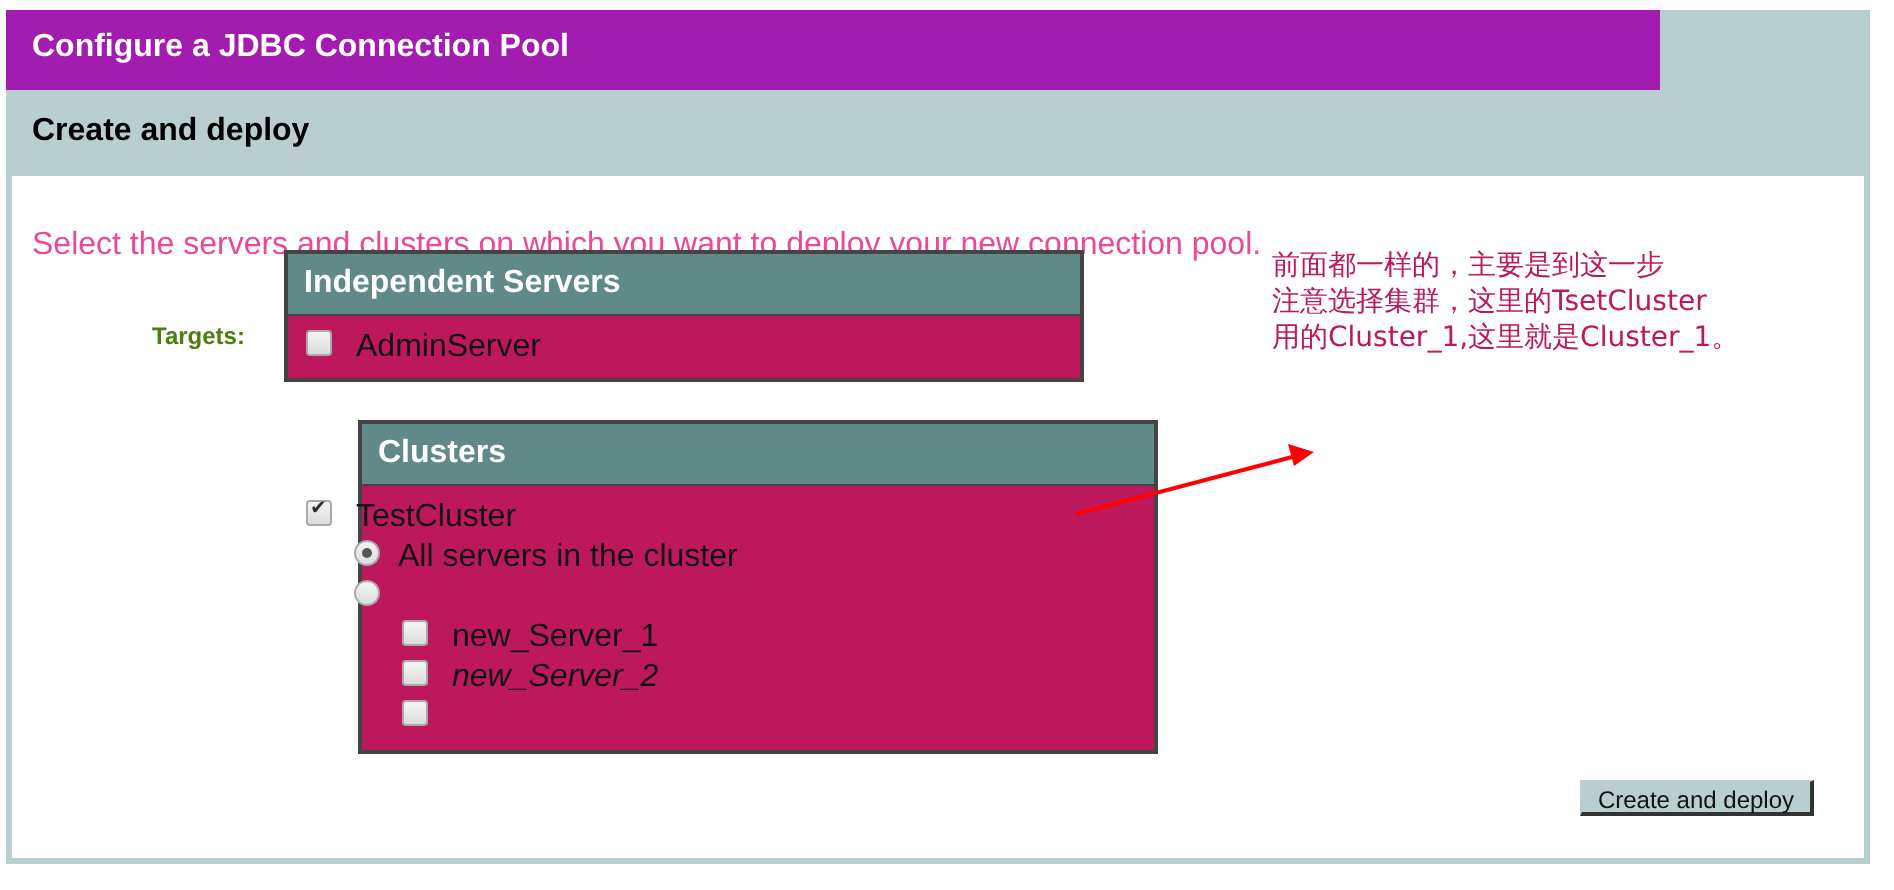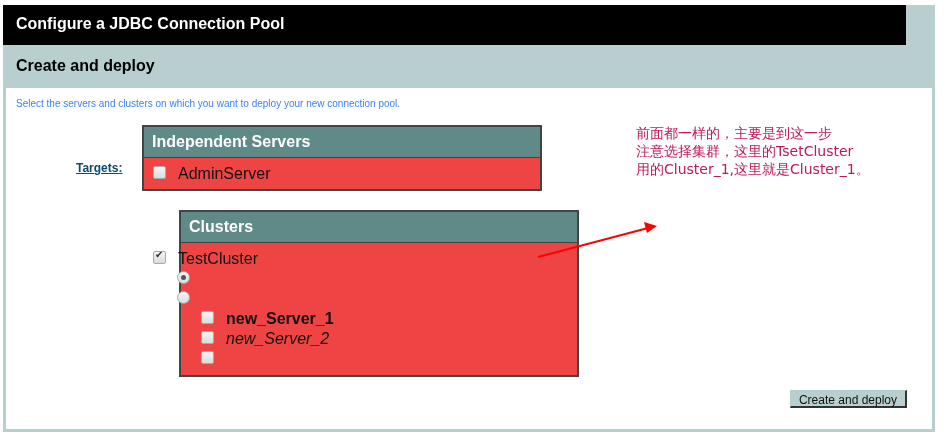--- a/index.html
+++ b/index.html
@@ -1,31 +1,31 @@
 <!DOCTYPE html>
 <html><head>
 <meta charset="utf-8">
 <style>
   html, body { margin: 0; padding: 0; background: #ffffff; }
   body { width: 947px; height: 445px; position: relative; overflow: hidden; font-family: "Liberation Sans", sans-serif; }
   .panel { position: absolute; left: 3px; top: 5px; width: 932px; height: 427px; background: #b8cecf; }
-  .titlebar { position: absolute; left: 0; top: 0; width: 892px; height: 40px; background: #000000; padding-left: 11px; }
+  .titlebar { position: absolute; left: 0; top: 0; width: 827px; height: 40px; background: #a21caf; }
   .titlebar span { position: absolute; left: 13px; top: 10px; color: #ffffff; font-weight: bold; font-size: 16px; }
   .subheader { position: absolute; left: 0; top: 40px; width: 932px; height: 43px; background: #b8cecf; }
   .subheader span { position: absolute; left: 13px; top: 12px; color: #000000; font-weight: bold; font-size: 16px; }
   .content { position: absolute; left: 3px; top: 83px; width: 926px; height: 341px; background: #ffffff; }
-  .desc { position: absolute; left: 10px; top: 10px; font-size: 10px; color: #3b82f6; }
-  .box { position: absolute; border: 2px solid #444; background: #ef4444; }
+  .desc { position: absolute; left: 10px; top: 26px; font-size: 16px; color: #ec4899; }
+  .box { position: absolute; border: 2px solid #444; background: #be185d; }
   .box .head { background: #5f8a88; color: #fff; font-weight: bold; font-size: 16px; height: 30px; line-height: 30px; padding-left: 8px; border-bottom: 1px solid #444; }
   .row { position: absolute; font-size: 16px; color: #111; white-space: nowrap; text-align: right; }
   .cb { display: inline-block; width: 11px; height: 11px; border: 1px solid #aaa; border-radius: 2px; background: linear-gradient(#f4f4f4,#dcdcdc); vertical-align: middle; position: relative; top: -2px; margin-right: 12px; }
   .cb.checked::after { content: "\2714"; position: absolute; left: 1px; top: -3px; font-size: 10px; color: #333; }
   .rb { display: inline-block; width: 11px; height: 11px; border: 1px solid #aaa; border-radius: 50%; background: linear-gradient(#f4f4f4,#dcdcdc); vertical-align: middle; position: relative; top: -2px; margin-right: 9px; }
   .rb.checked::after { content: ""; position: absolute; left: 3px; top: 3px; width: 5px; height: 5px; border-radius: 50%; background: #555; }
-  .targets { position: absolute; left: 76px; top: 161px; font-size: 12px; font-weight: bold; color: #0c4a6e; text-decoration: underline; }
+  .targets { position: absolute; left: 76px; top: 161px; font-size: 12px; font-weight: bold; color: #4d7c0f; }
   .note { position: absolute; left: 636px; top: 124px; color: #be185d; font-size: 14px; line-height: 18px; font-family: "DejaVu Sans", sans-serif; }
   .btn { position: absolute; left: 790px; top: 390px; width: 117px; height: 18px; background: #b8cecf; border: 1px solid #b8cecf; border-right: 2px solid #333; border-bottom: 2px solid #333; font-size: 12px; color: #111; text-align: center; line-height: 18px; cursor: pointer; padding: 0; font-family: "Liberation Sans", sans-serif; }
   svg.arrow { position: absolute; left: 0; top: 0; pointer-events: none; }
 </style>
 </head>
 <body>
 
 <div class="panel">
   <div class="titlebar">
     <span>Configure a JDBC Connection Pool</span>
@@ -47,26 +47,26 @@
 
 <div class="targets">Targets:</div>
 
 <div class="box" style="left:142px; top:210px; width:396px; height:163px;margin-left:37px;">
   <div class="head">Clusters</div>
 </div>
 <div class="row" style="left:153px; top:250px;">
   <span class="cb checked"></span><span>TestCluster</span>
 </div>
 <div class="row" style="left:177px; top:270px;">
-  <span class="rb checked"></span>
+  <span class="rb checked"></span><span>All servers in the cluster</span>
 </div>
 <div class="row" style="left:177px; top:290px;">
   <span class="rb"></span>
 </div>
-<div class="row" style="left:201px; top:310px;font-weight:bold;">
+<div class="row" style="left:201px; top:310px;">
   <span class="cb"></span><span>new_Server_1</span>
 </div>
 <div class="row" style="left:201px; top:330px;font-style:italic;">
   <span class="cb"></span><span>new_Server_2</span>
 </div>
 <div class="row" style="left:201px; top:350px;">
   <span class="cb"></span>
 </div>
 
 <div class="note">

